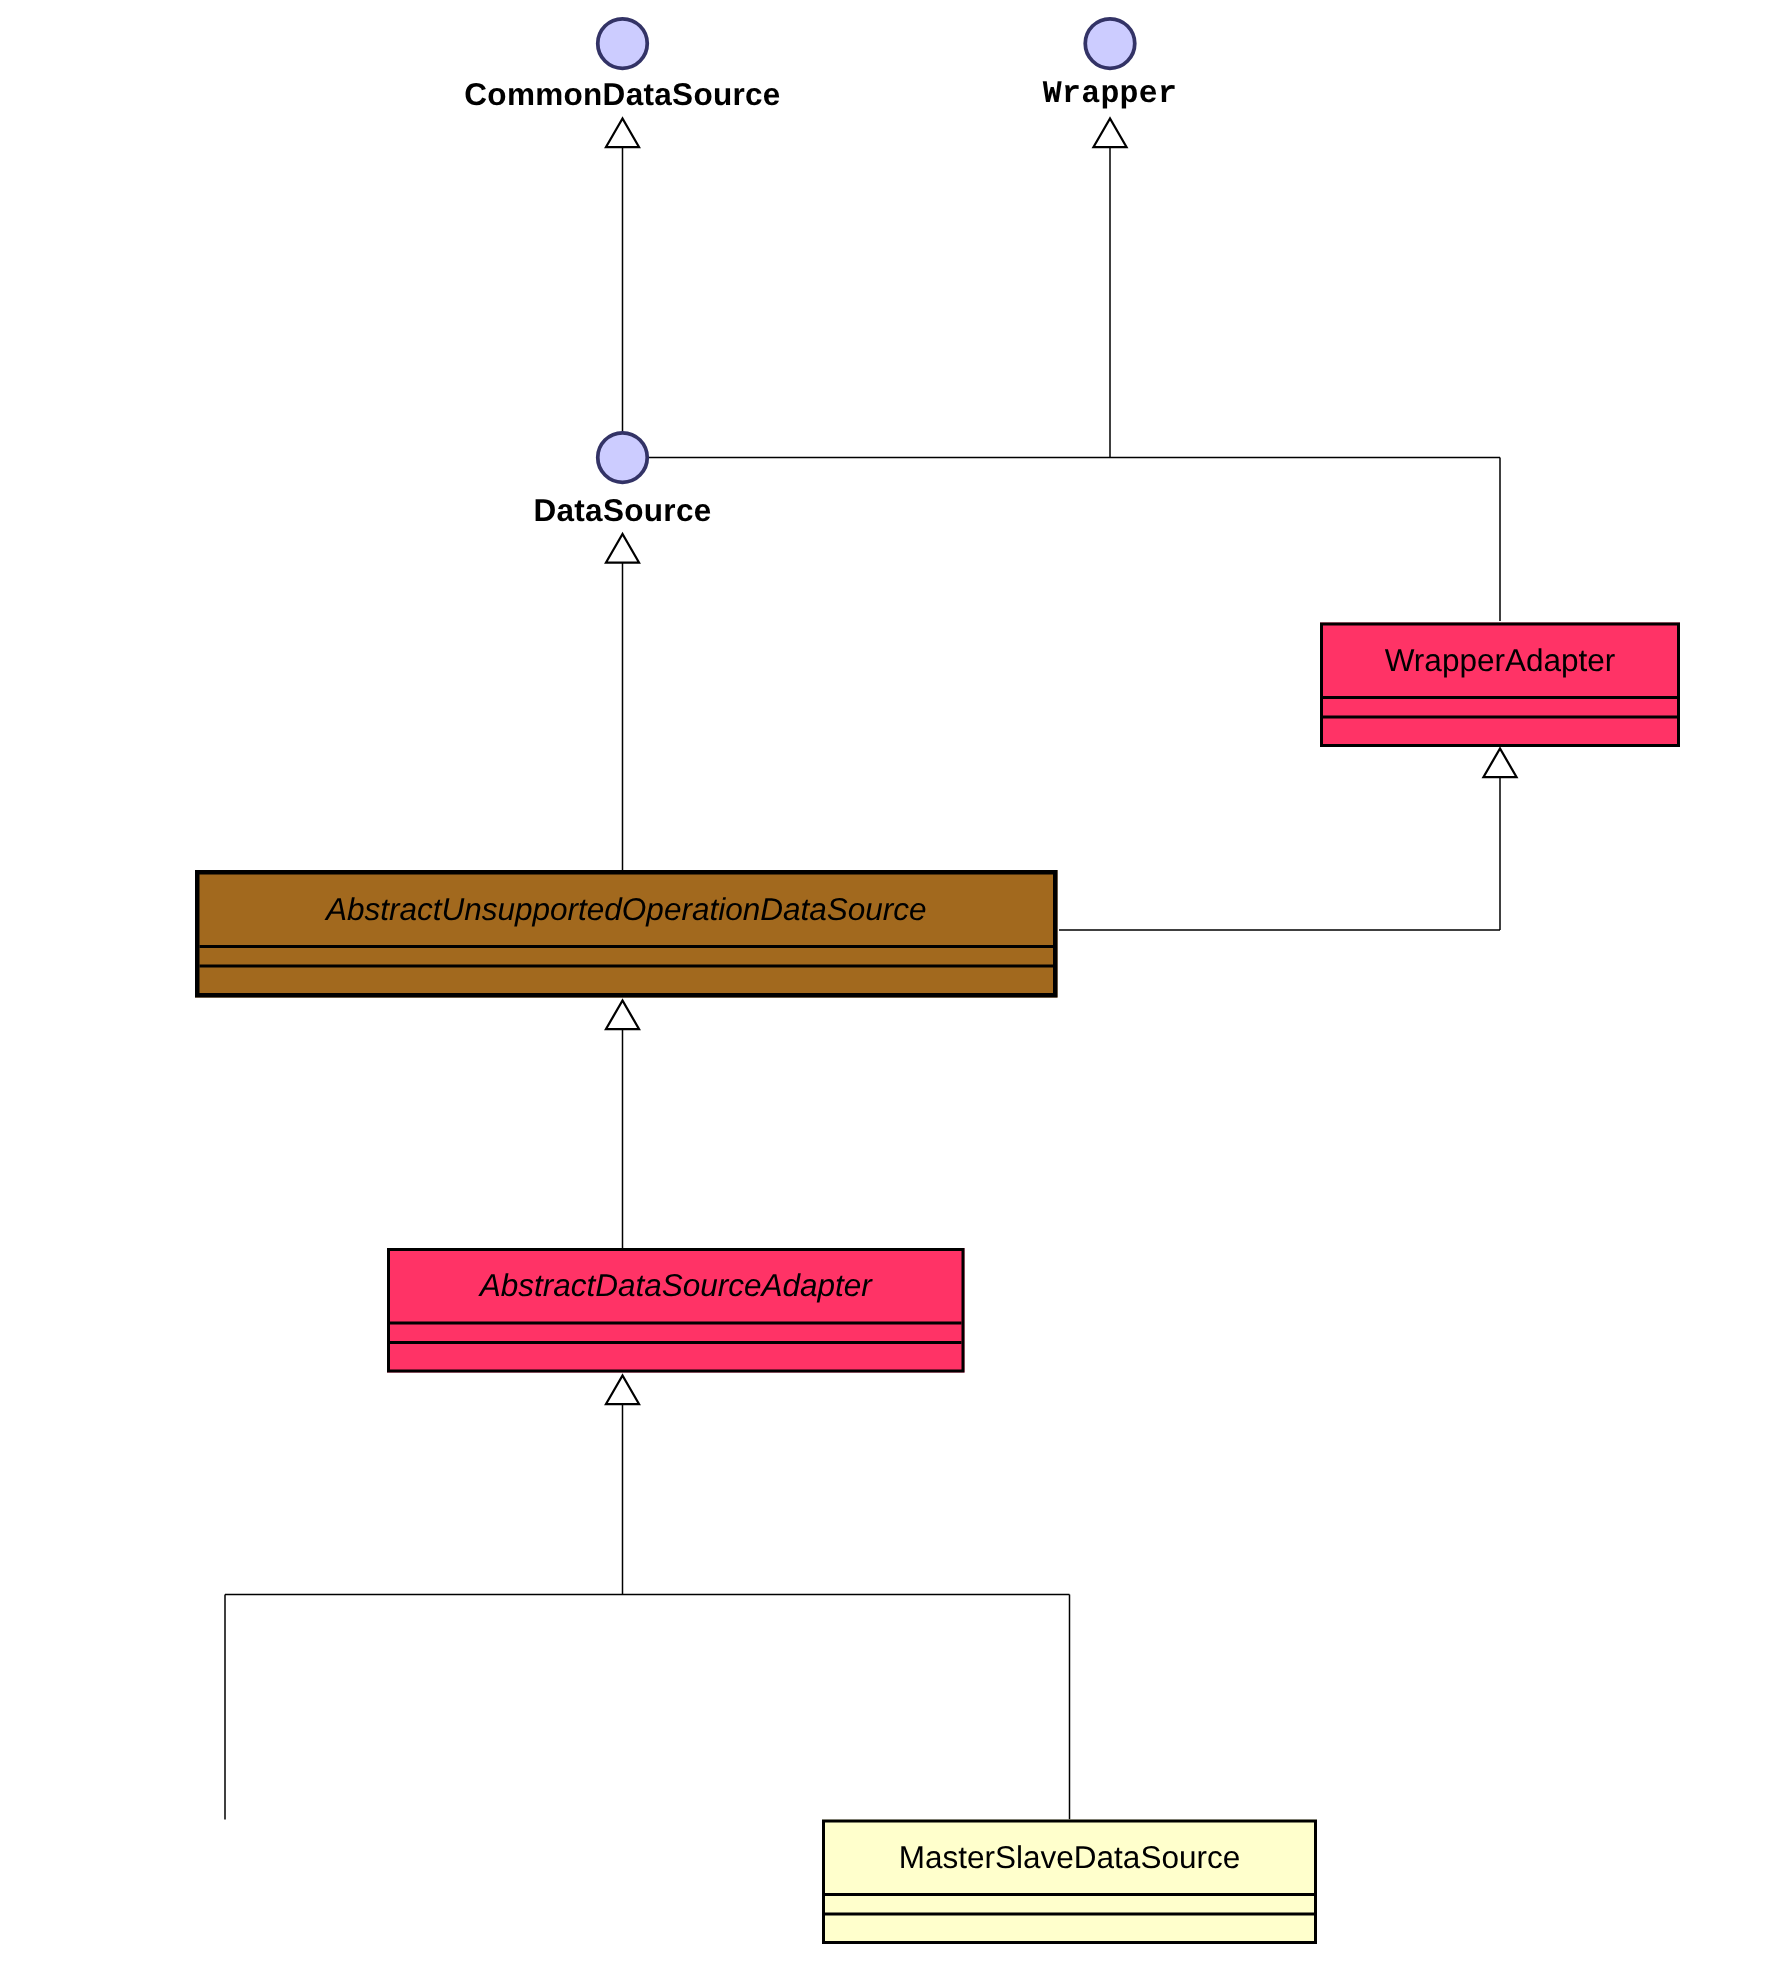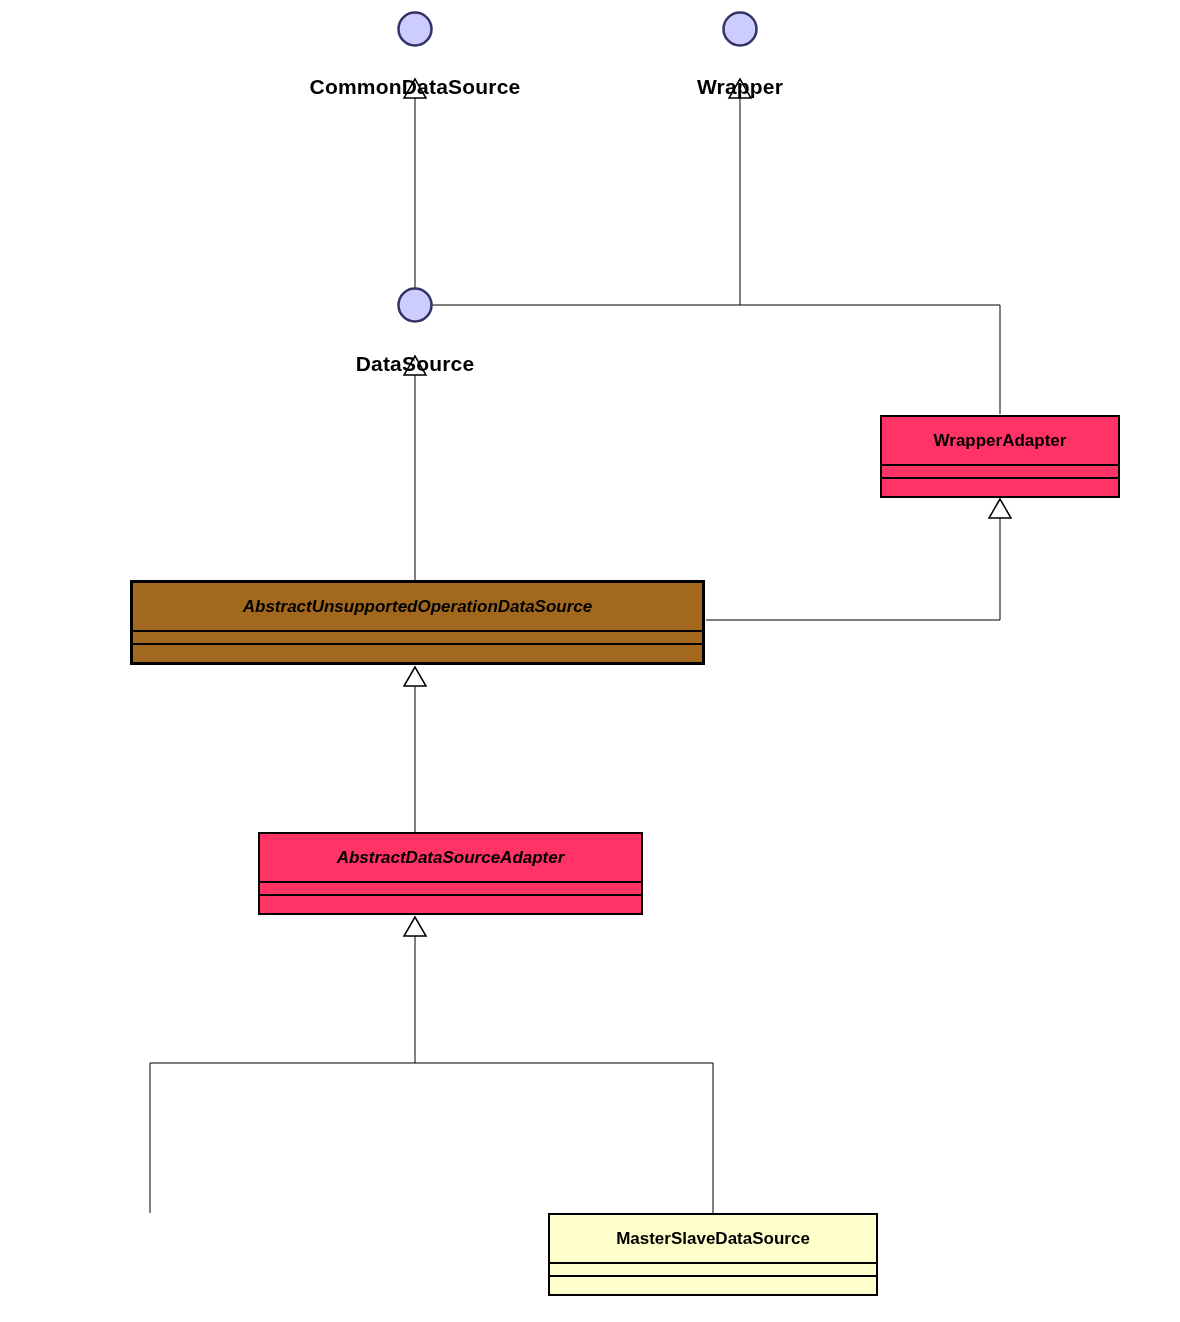--- a/index.html
+++ b/index.html
@@ -21,37 +21,36 @@
     width: 1180px;
     height: 1322px;
   }
   .iface-label {
     position: absolute;
     text-align: center;
     font-weight: bold;
     font-size: 21px;
     color: #000;
     letter-spacing: 0.2px;
-    margin-top: 23px;
   }
   .uml-class {
     position: absolute;
     box-sizing: border-box;
     border: 2px solid #000;
     display: flex;
     flex-direction: column;
   }
   .uml-class.thick { border-width: 3px; }
   .uml-title {
     flex: 1;
     display: flex;
     align-items: center;
     justify-content: center;
-    font-weight: bold;
-    font-size: 17px;
+    font-weight: normal;
+    font-size: 21px;
     color: #000;
     white-space: nowrap;
     overflow: hidden;
   }
   .uml-title.abstract { font-style: italic; }
   .uml-sec-a {
     height: 11px;
     border-top: 2px solid #000;
   }
   .uml-sec-b {
@@ -93,21 +92,21 @@
     <line x1="150" y1="1063" x2="150" y2="1213" stroke="#000" stroke-width="1"></line>
     <line x1="713" y1="1063" x2="713" y2="1213" stroke="#000" stroke-width="1"></line>
 
     <circle cx="415" cy="29" r="16.5" fill="#CCCCFF" stroke="#333366" stroke-width="2.5"></circle>
     <circle cx="740" cy="29" r="16.5" fill="#CCCCFF" stroke="#333366" stroke-width="2.5"></circle>
     <circle cx="415" cy="305" r="16.5" fill="#CCCCFF" stroke="#333366" stroke-width="2.5"></circle>
   </svg>
 
   <div class="iface-label" style="left:265px; top:52px; width:300px;">CommonDataSource</div>
 
-  <div class="iface-label" style="left:640px; top:52px; width:200px;">Wrapper</div>
+  <div class="iface-label" style="left:640px; top:52px; width:200px;font-family:Liberation Mono, monospace;">Wrapper</div>
 
   <div class="iface-label" style="left:315px; top:329px; width:200px;">DataSource</div>
 
   <div class="uml-class fill-pink" style="left:880px; top:415px; width:240px; height:83px;">
     <div class="uml-title">WrapperAdapter</div>
     <div class="uml-sec-a"></div>
     <div class="uml-sec-b"></div>
   </div>
 
   <div class="uml-class fill-brown thick" style="left:130px; top:580px; width:575px; height:85px;">

